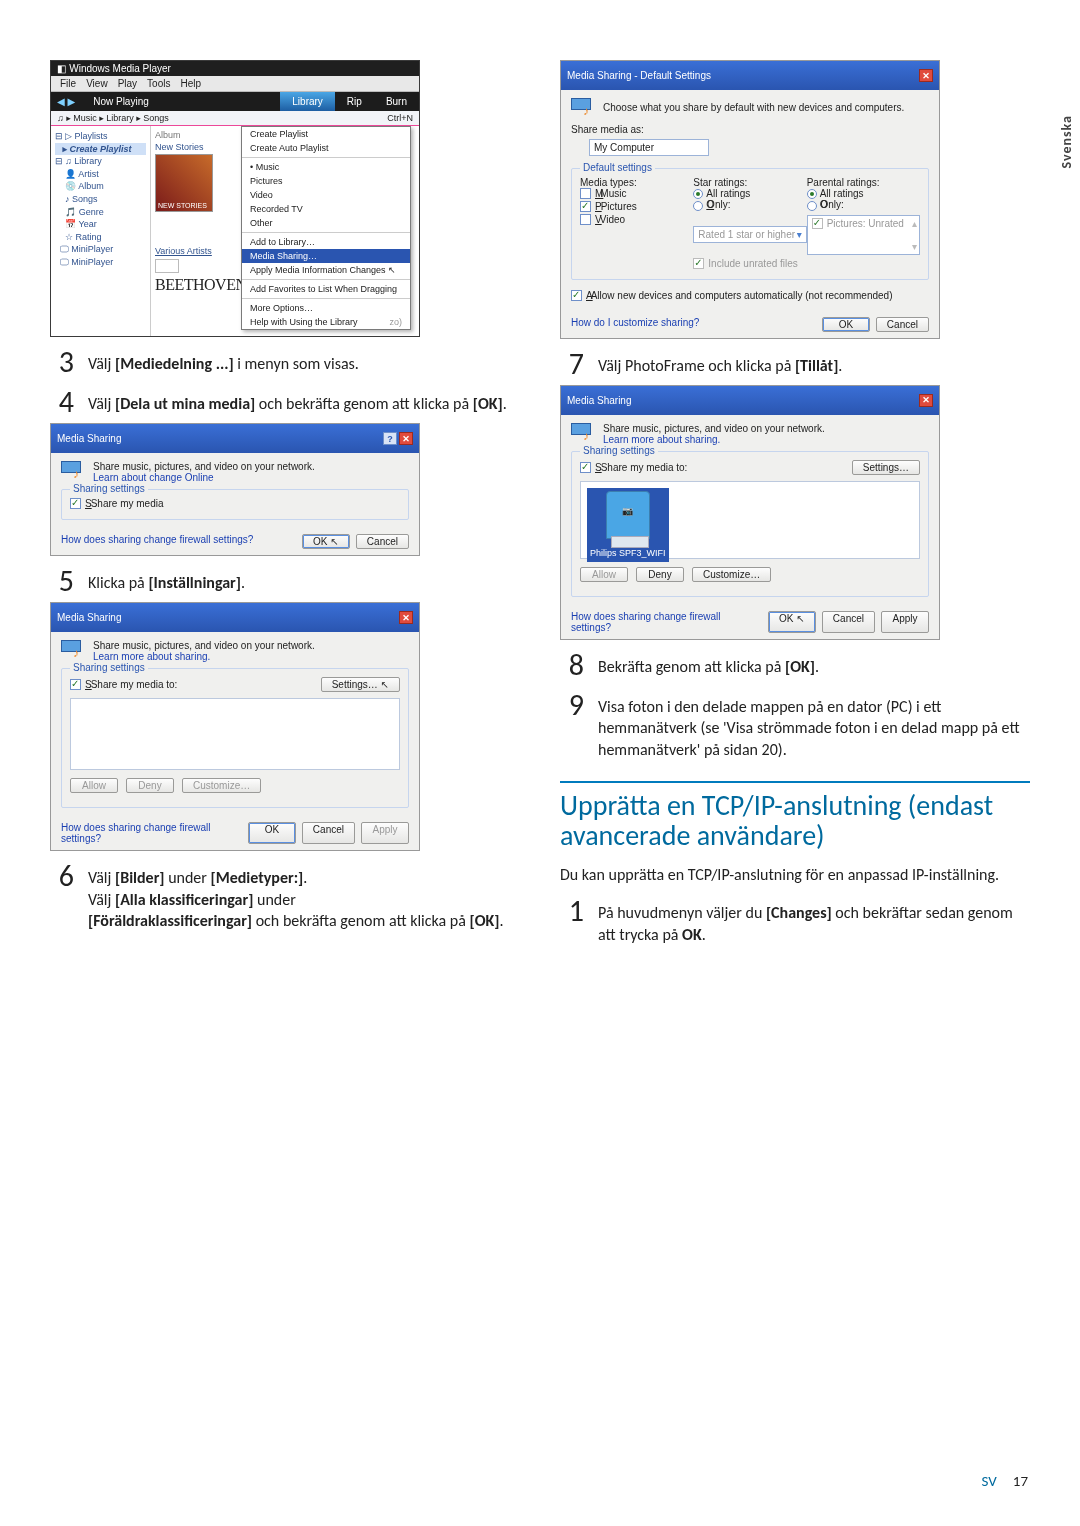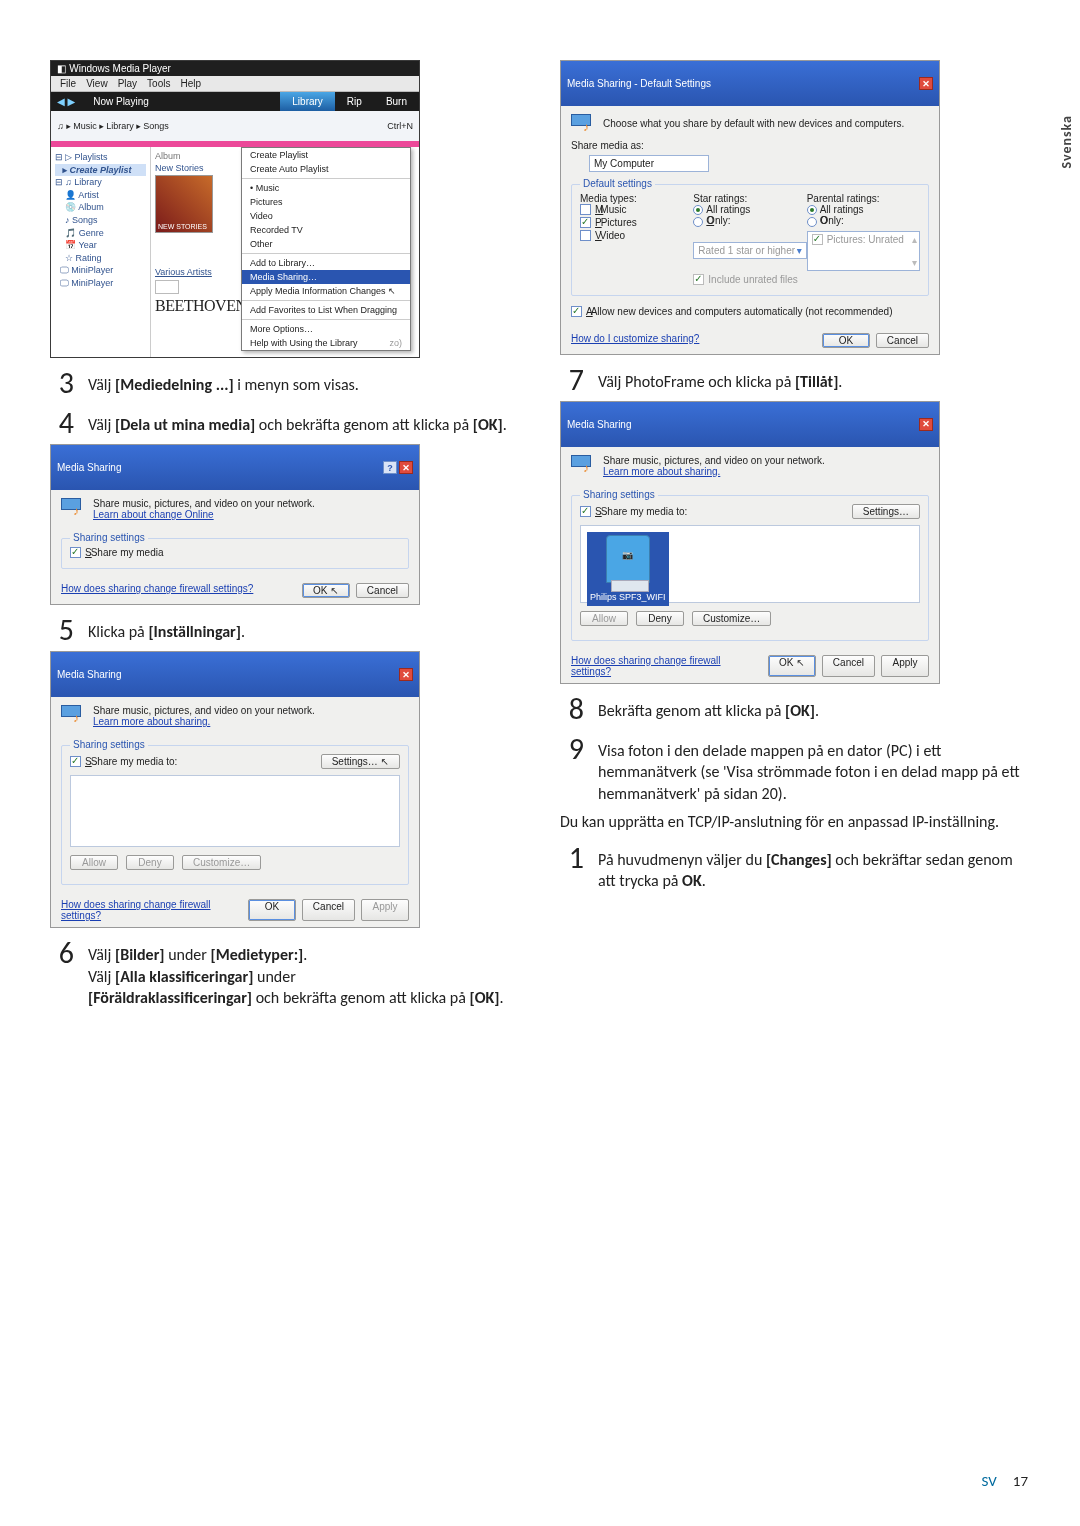--- a/index.html
+++ b/index.html
@@ -36,21 +36,21 @@
     .figure {
       border: 1px solid #999;
       background: #eef0f2;
       font-family: Tahoma, Arial, sans-serif;
       font-size: 10px;
       color: #222;
     }
     .figure .titlebar {
       background: linear-gradient(#3a6fd6, #2a55b0);
       color: #fff;
-      padding: 16px 6px;
+      padding: 8px 6px;
       display: flex;
       justify-content: space-between;
       align-items: center;
       font-size: 10px;
     }
     .close-x {
       background: #e04b3d;
       color: #fff;
       width: 14px;
       height: 13px;
@@ -92,34 +92,34 @@
       font-size: 10px;
       border-radius: 2px;
       min-width: 48px;
       text-align: center;
     }
     .win-btn.default { box-shadow: 0 0 0 1px #5a8fe0 inset; }
     .win-btn.disabled { color: #999; }
     .group-box {
       border: 1px solid #c6d5ee;
       border-radius: 2px;
-      margin-top: 18px;
+      margin-top: 6px;
       padding: 8px;
       position: relative;
     }
     .group-title {
       position: absolute;
       top: -7px;
       left: 8px;
       background: #f0f0ee;
       padding: 0 3px;
       color: #2a55b0;
       font-size: 10px;
     }
-    .link { color: #1a3fb2; text-decoration: underline; cursor: pointer; font-size: 10px; }
+    .link { color: #1a3fb2; cursor: pointer; font-size: 10px; }
     .checkbox { display: inline-flex; align-items: center; gap: 4px; font-size: 10px; }
     .chk { width: 11px; height: 11px; border: 1px solid #6e8fc9; background: #fff; display: inline-block; position: relative; }
     .chk.checked::after { content: "✓"; position: absolute; top: -2px; left: 0; font-size: 10px; color: #2b7a2b; }
     .radio { width: 10px; height: 10px; border: 1px solid #6e8fc9; border-radius: 50%; display: inline-block; background: #fff; position: relative; vertical-align: middle; margin-right: 3px; }
     .radio.checked::after { content: ""; position: absolute; top: 2px; left: 2px; width: 4px; height: 4px; background: #2b7a2b; border-radius: 50%; }
     .textbox { background: #fff; border: 1px solid #9cb3d8; padding: 2px 4px; font-size: 10px; }
 
     
     .wmp {
       width: 370px;
@@ -153,21 +153,21 @@
     .wmp-tree {
       width: 100px;
       border-right: 1px solid #ccc;
       font-size: 9px;
       padding: 4px;
       color: #31538e;
       line-height: 1.4;
     }
     .wmp-tree .sel { background: #cfe0f7; font-weight: bold; }
     .wmp-content { flex: 1; position: relative; padding: 4px; font-size: 9px; overflow: hidden; }
-    .wmp-crumb { background: #f2f4f8; border-bottom: 6px solid #ec4899; padding: 10px 6px; font-size: 9px; display:flex; justify-content: space-between; }
+    .wmp-crumb { background: #f2f4f8; border-bottom: 1px solid #ec4899; padding: 2px 6px; font-size: 9px; display:flex; justify-content: space-between; }
     .wmp-content .album { display: flex; gap: 6px; }
     .wmp-content .cover { width: 58px; height: 58px; background: linear-gradient(45deg,#7a1a1a,#c76b2a); border:1px solid #999; font-size:7px; color:#fff; display:flex; align-items:flex-end; padding:2px; }
     .dropdown-menu {
       position: absolute;
       top: 0;
       left: 90px;
       background: #fff;
       border: 1px solid #7a7a7a;
       box-shadow: 2px 2px 4px rgba(0,0,0,0.3);
       font-size: 9px;
@@ -552,20 +552,21 @@
 
     <div class="step">
       <div class="step-num">8</div>
       <div class="step-text"><span>Bekräfta genom att klicka på </span><b>[OK]</b><span>.</span></div>
     </div>
     <div class="step">
       <div class="step-num">9</div>
       <div class="step-text">Visa foton i den delade mappen på en dator (PC) i ett hemmanätverk (se 'Visa strömmade foton i en delad mapp på ett hemmanätverk' på sidan 20).</div>
     </div>
 
+    <h2 class="section">Upprätta en TCP/IP-anslutning (endast avancerade användare)</h2>
     <p class="body">Du kan upprätta en TCP/IP-anslutning för en anpassad IP-inställning.</p>
     <div class="step">
       <div class="step-num">1</div>
       <div class="step-text"><span>På huvudmenyn väljer du </span><b>[Changes]</b><span> och bekräftar sedan genom att trycka på </span><b>OK</b><span>.</span></div>
     </div>
 
   </div>
 </div>
 
 <div class="footer">

